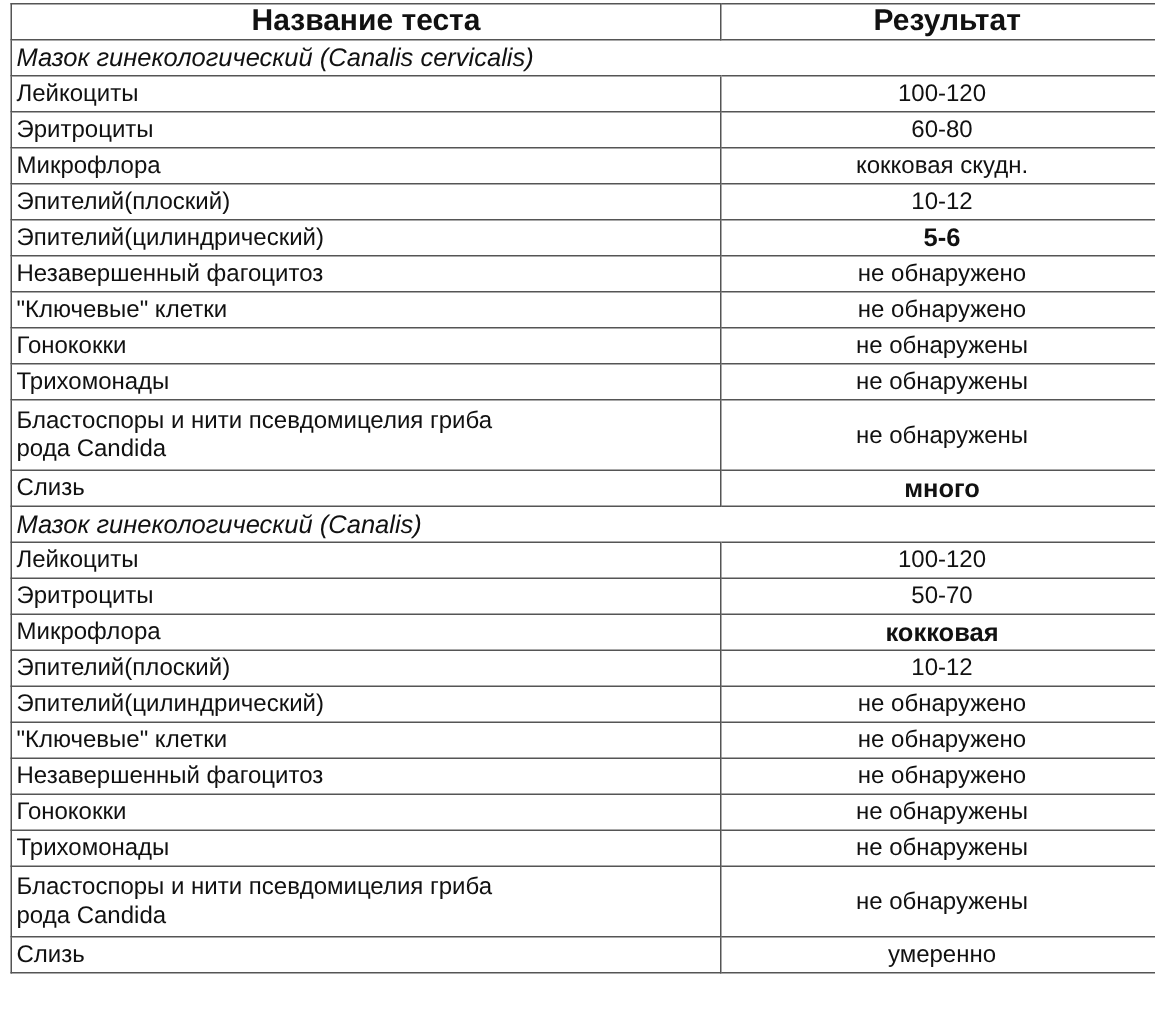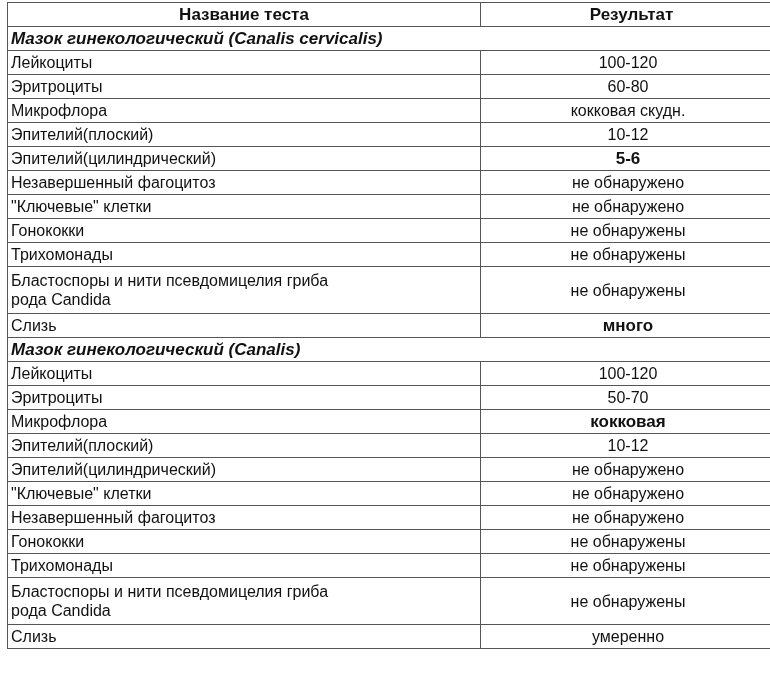--- a/index.html
+++ b/index.html
@@ -14,24 +14,24 @@
   table.lab col.c1 { width: 473px; }
   table.lab col.c2 { width: 302px; }
   table.lab td, table.lab th {
     border: 1.5px solid #555;
     padding: 0 3px;
     height: 23px;
     line-height: 19px;
     vertical-align: middle;
     overflow: hidden;
   }
-  table.lab th { font-weight: bold; text-align: center; font-size: 17px; height: 23px; }
+  table.lab th { font-weight: bold; text-align: center; font-size: 20px; height: 23px; }
   td.res { text-align: center; }
   td.res.bold { font-weight: bold; font-size: 17px; }
-  tr.section td { font-weight: bold; font-style: italic; font-size: 17px; border-right-color: transparent; margin-top: 32px; }
+  tr.section td { font-weight: normal; font-style: italic; font-size: 17px; border-right-color: transparent; margin-top: 32px; }
   tr.section td.sec-empty { border-left-color: transparent; }
   tr.two td { height: 46px; }
 </style>
 </head>
 <body>
 
 <table class="lab">
   <colgroup>
       <col class="c1">
       <col class="c2">

